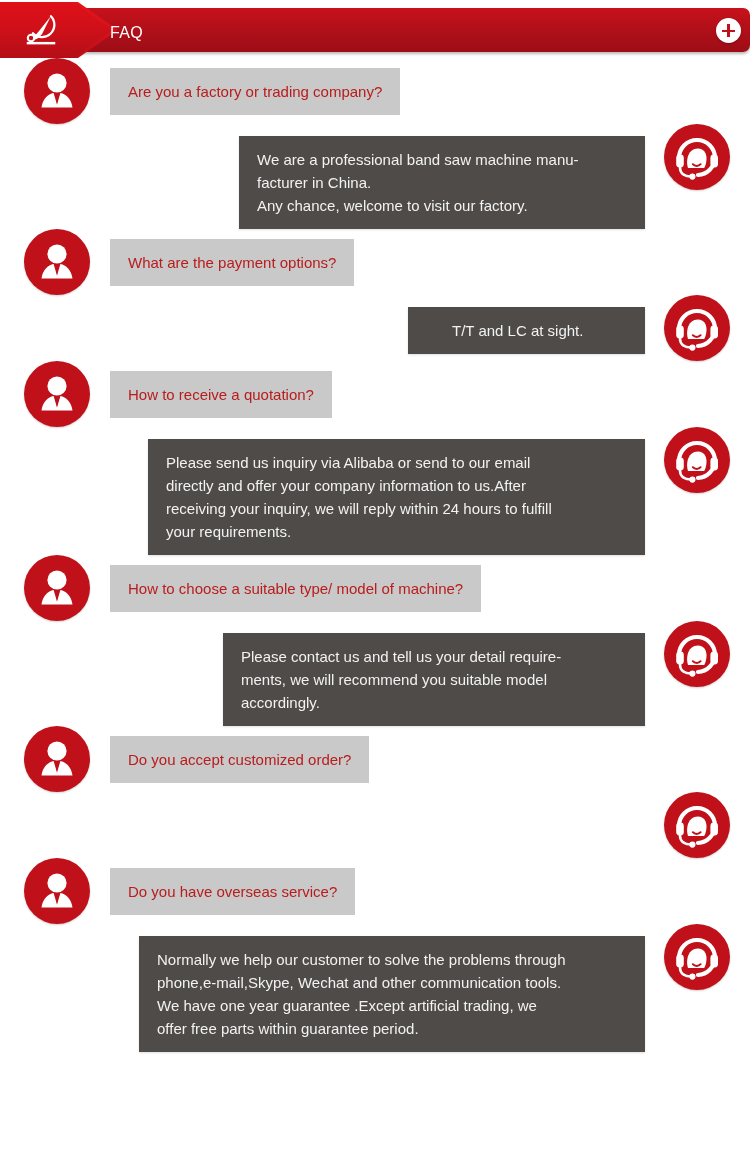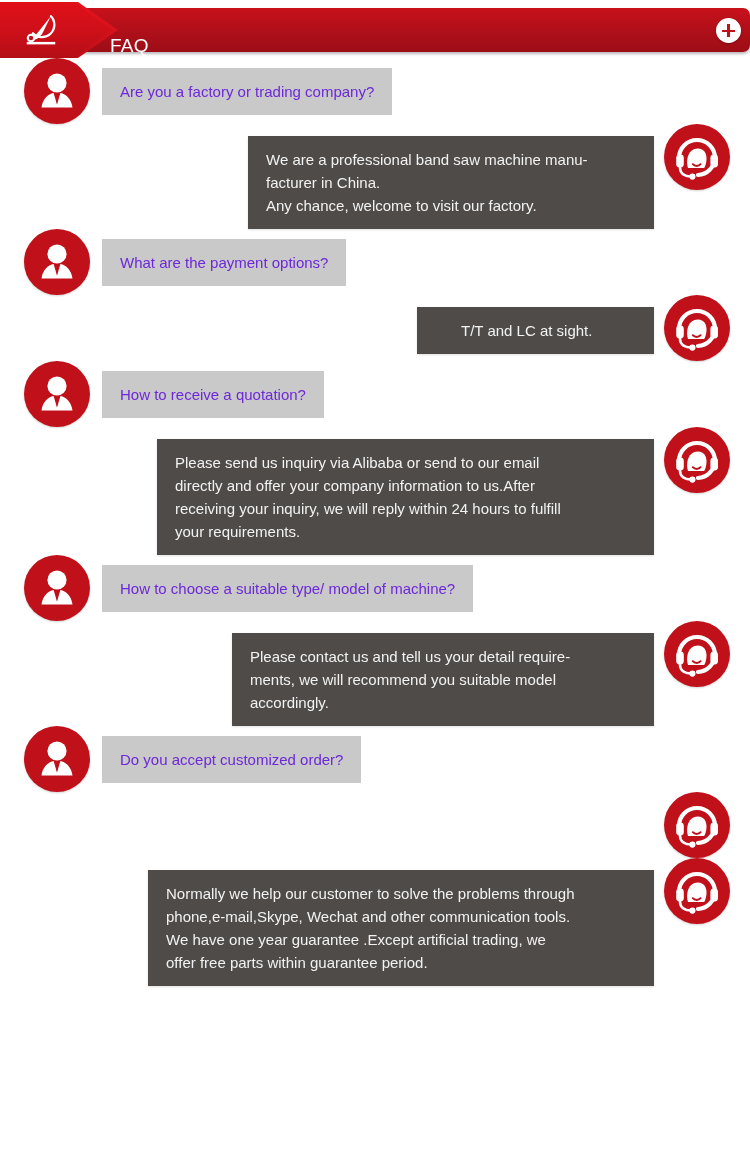--- a/index.html
+++ b/index.html
@@ -54,23 +54,23 @@
   .header-logo {
     position: absolute;
     left: 22px;
     top: 10px;
     width: 38px;
     height: 38px;
   }
   .header-title {
     position: absolute;
     left: 110px;
-    top: 36px;
+    top: 23px;
     color: #ffffff;
-    font-size: 19px;
+    font-size: 16px;
     letter-spacing: 0.3px;
     line-height: 20px;
   }
   .header-plus {
     position: absolute;
     right: 9px;
     top: 18px;
     width: 25px;
     height: 25px;
     border-radius: 50%;
@@ -121,29 +121,29 @@
 
   .bubble {
     background: #c9c9c9;
     color: #3a3a3a;
     font-size: 15px;
     line-height: 23px;
     padding: 12px 18px;
     max-width: 470px;
   }
   .bubble.q {
-    margin-left: 12px;
+    margin-left: 20px;
     margin-top: 10px;
     background: #c9c9c9;
-    color: #6d28d9;
+    color: #b91c1c;
   }
   .bubble.a {
     background: #4e4b49;
     color: #f2f2f2;
-    margin-right: 10px;
+    margin-right: 19px;
     margin-top: 12px;
     box-shadow: 0 1px 2px rgba(0,0,0,0.12);
   }
   .bubble .line { display: block; white-space: pre-wrap; }
 </style>
 </head>
 <body>
 
 <div class="faq-header">
   <div class="header-bar"></div>
@@ -291,20 +291,30 @@
           <path d="M15 34 A18 18 0 0 1 51 34" fill="none" stroke="#ffffff" stroke-width="4.2" stroke-linecap="round"></path>
           <path d="M51 34 A18 18 0 0 1 34 51" fill="none" stroke="#ffffff" stroke-width="4.2" stroke-linecap="round"></path>
           <rect x="12.2" y="30.5" width="7.6" height="13" rx="3.4" fill="#ffffff"></rect>
           <rect x="46.4" y="30.5" width="7.6" height="13" rx="3.4" fill="#ffffff"></rect>
           <path d="M24 44 C22.2 38.5 23.0 30.5 27.5 26.8 C32.5 22.8 39.5 24.5 41.6 29.5 C43.4 33.8 42.4 40.0 40.2 44 Z" fill="#ffffff"></path>
           <path d="M28.8 40.2 C30.8 42.6 34.6 42.6 36.6 40.2" fill="none" stroke="#c0101a" stroke-width="2" stroke-linecap="round"></path>
           <path d="M16 43.5 C16 50.5 22 52.5 27 52.5" fill="none" stroke="#ffffff" stroke-width="2.6" stroke-linecap="round"></path>
           <circle cx="28.4" cy="52.6" r="3.1" fill="#ffffff"></circle>
         </svg></div>
     </div>
+    <div class="qa-row question">
+      <div class="avatar"><svg viewBox="0 0 66 66" width="66" height="66" aria-hidden="true">
+          <circle cx="33" cy="25" r="9.6" fill="#ffffff"></circle>
+          <path d="M17.5 49.5 C18.6 41.0 24.0 36.2 29.6 35.0 L33 46.5 L36.4 35.0 C42.0 36.2 47.4 41.0 48.5 49.5 Z" fill="#ffffff"></path>
+          <path d="M31.4 35.2 L33 46.0 L34.6 35.2 Z" fill="#c0101a"></path>
+        </svg></div>
+      <div class="bubble q">
+        <span class="line">Do you have overseas service?</span>
+      </div>
+    </div>
     <div class="qa-row answer">
       <div class="bubble a" style="width: 478px;">
         <span class="line">Normally we help our customer to solve the problems through</span>
         <span class="line">phone,e-mail,Skype, Wechat and other communication tools.</span>
         <span class="line">We have one year guarantee .Except artificial trading, we</span>
         <span class="line">offer free parts within guarantee period.</span>
       </div>
       <div class="avatar"><svg viewBox="0 0 66 66" width="66" height="66" aria-hidden="true">
           <path d="M15 34 A18 18 0 0 1 51 34" fill="none" stroke="#ffffff" stroke-width="4.2" stroke-linecap="round"></path>
           <path d="M51 34 A18 18 0 0 1 34 51" fill="none" stroke="#ffffff" stroke-width="4.2" stroke-linecap="round"></path>

